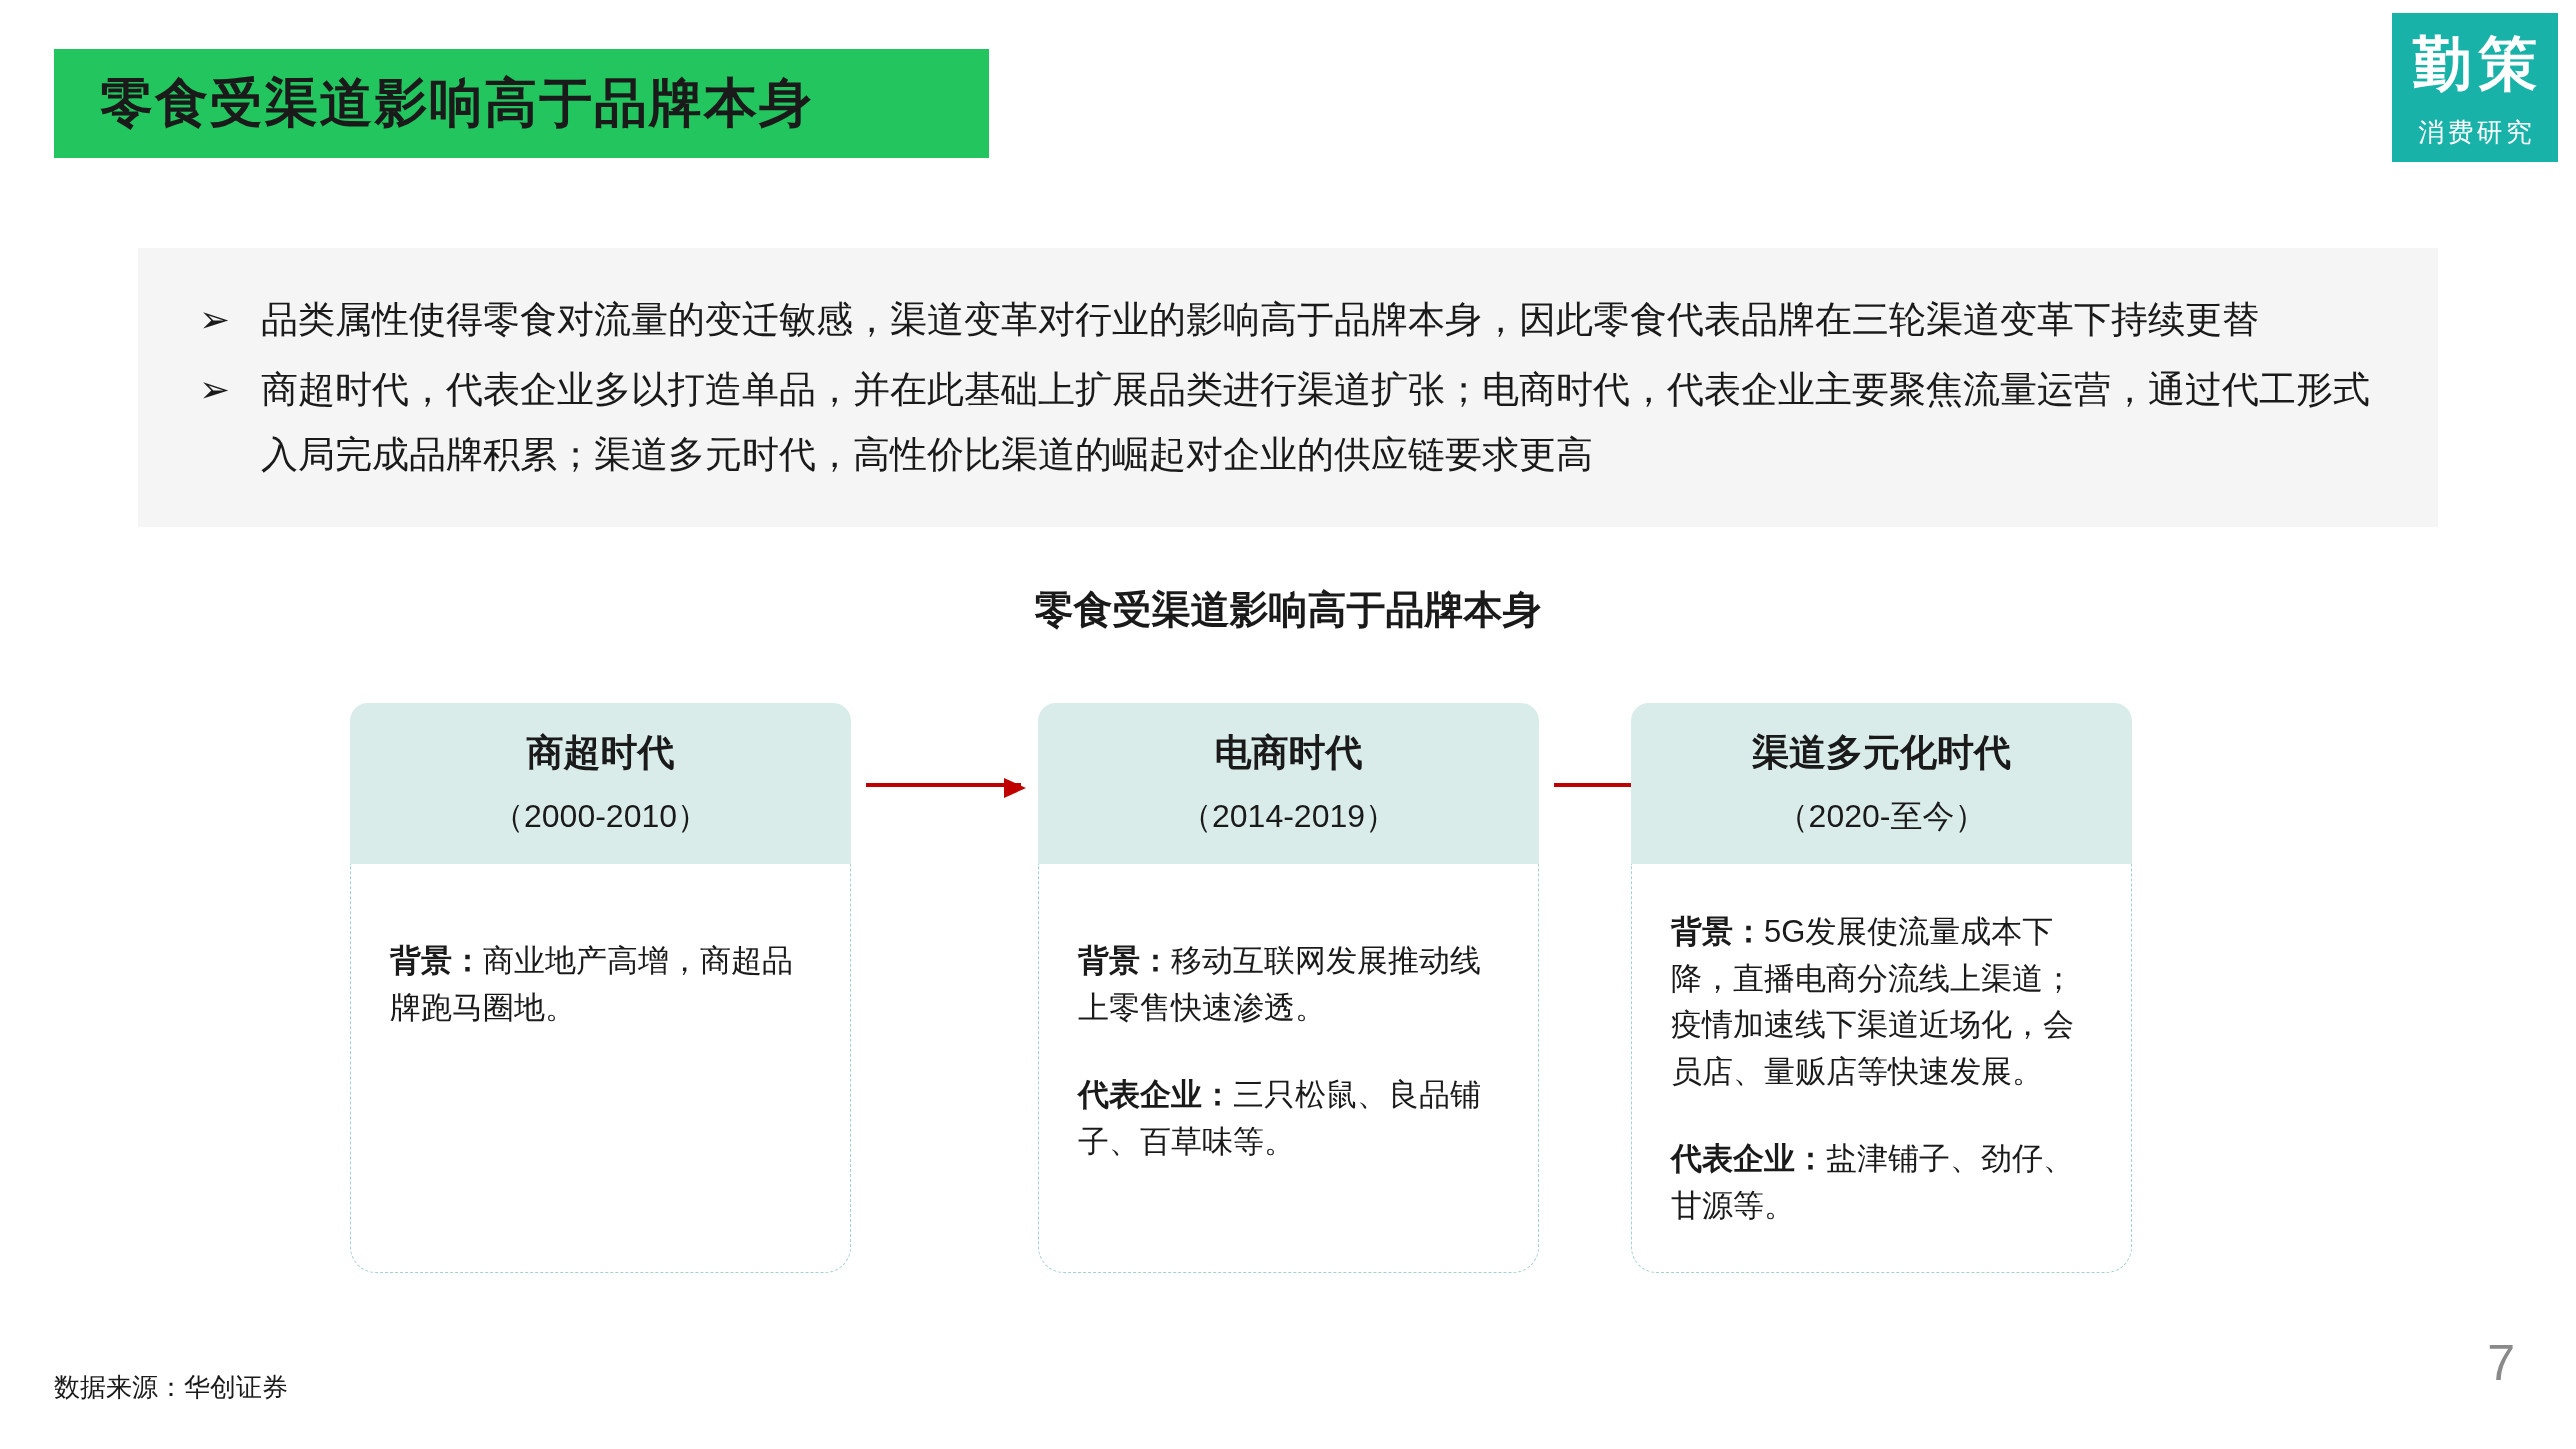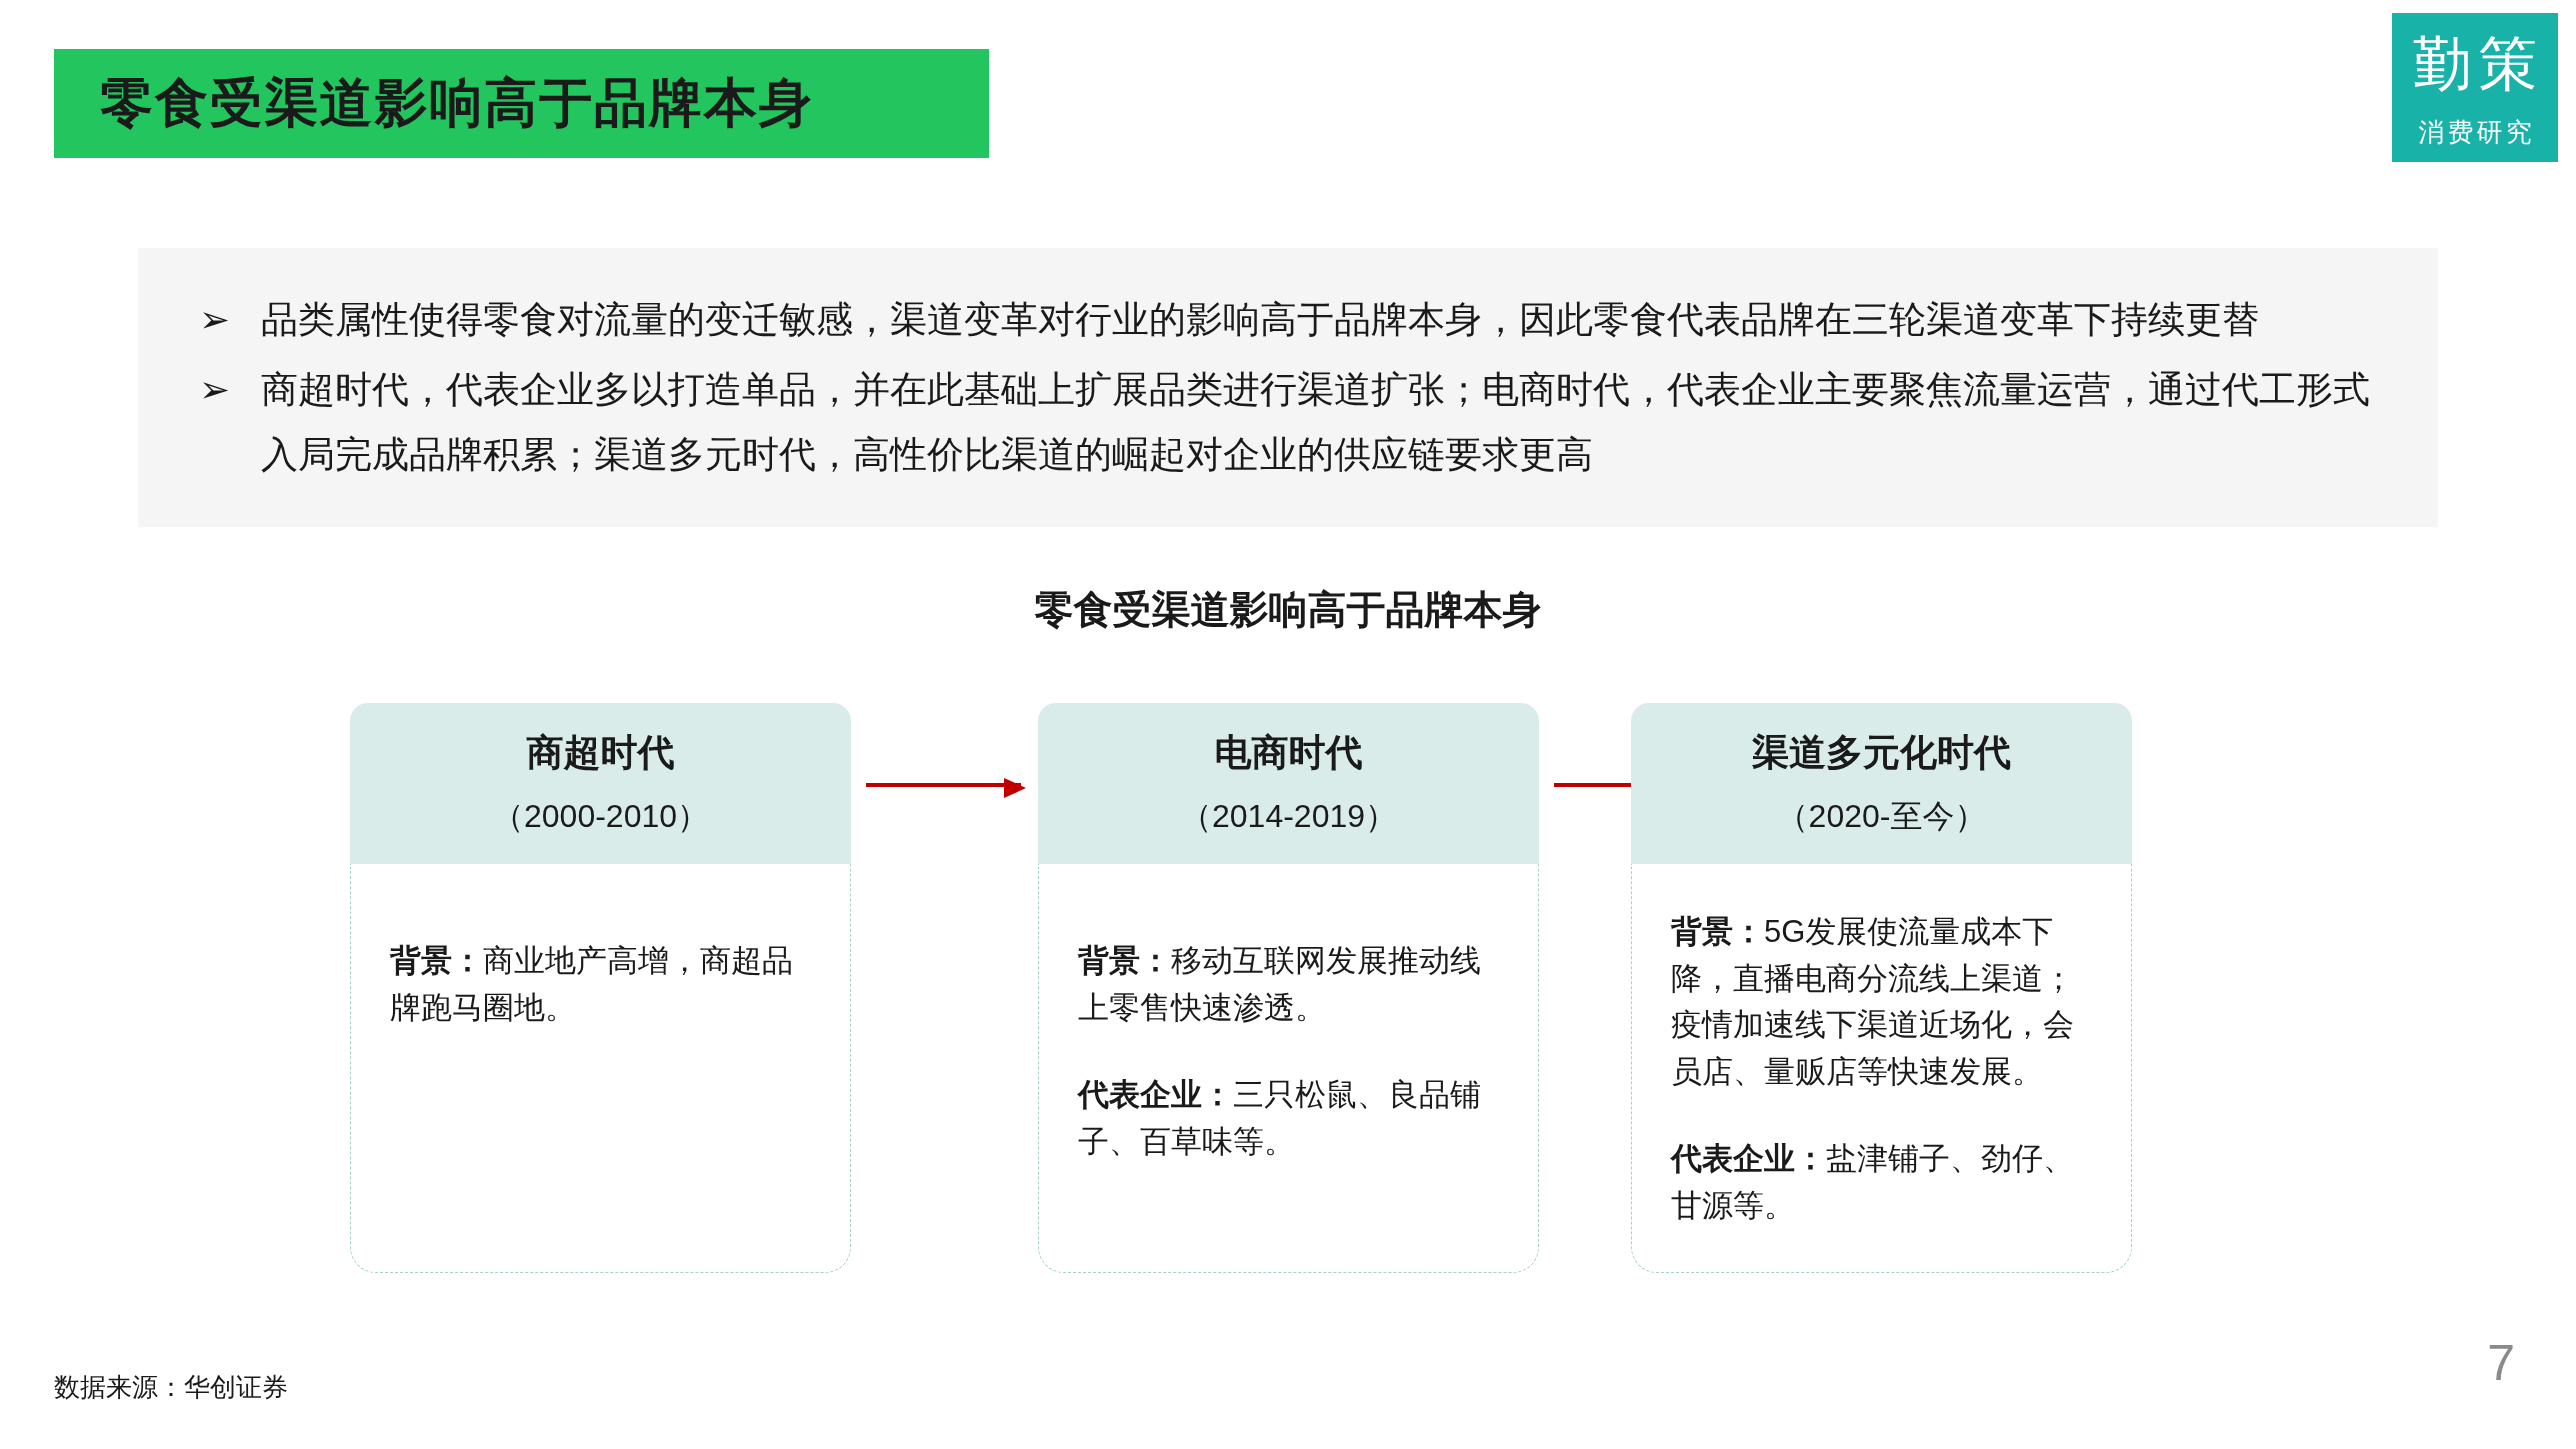--- a/index.html
+++ b/index.html
@@ -21,21 +21,21 @@
     padding-left:46px; box-sizing:border-box;
   }
   .title-text{font-size:53px; font-weight:700; letter-spacing:1.9px;}
   
   .logo{
     position:absolute; top:13px; right:18px;
     width:166px; height:149px;
     background:#18b2a8; color:#ffffff;
     display:flex; flex-direction:column; align-items:center; justify-content:center;
   }
-  .logo-name{font-size:59px; font-weight:400; letter-spacing:6.4px; text-indent:6.4px;}
+  .logo-name{font-size:59px; font-weight:700; letter-spacing:6.4px; text-indent:6.4px;}
   .logo-sub{font-size:26px; letter-spacing:3.2px; text-indent:3.2px; margin-top:10px;}
   
   .summary{
     position:absolute; left:138px; top:248px;
     width:2300px; min-height:258px;
     background:#f5f5f5;
     padding:40px 64px 40px 61px; box-sizing:border-box;
   }
   .bullet{display:flex; gap:31px; font-size:37px; line-height:1.75;}
   .bullet + .bullet{margin-top:5.2px;}

